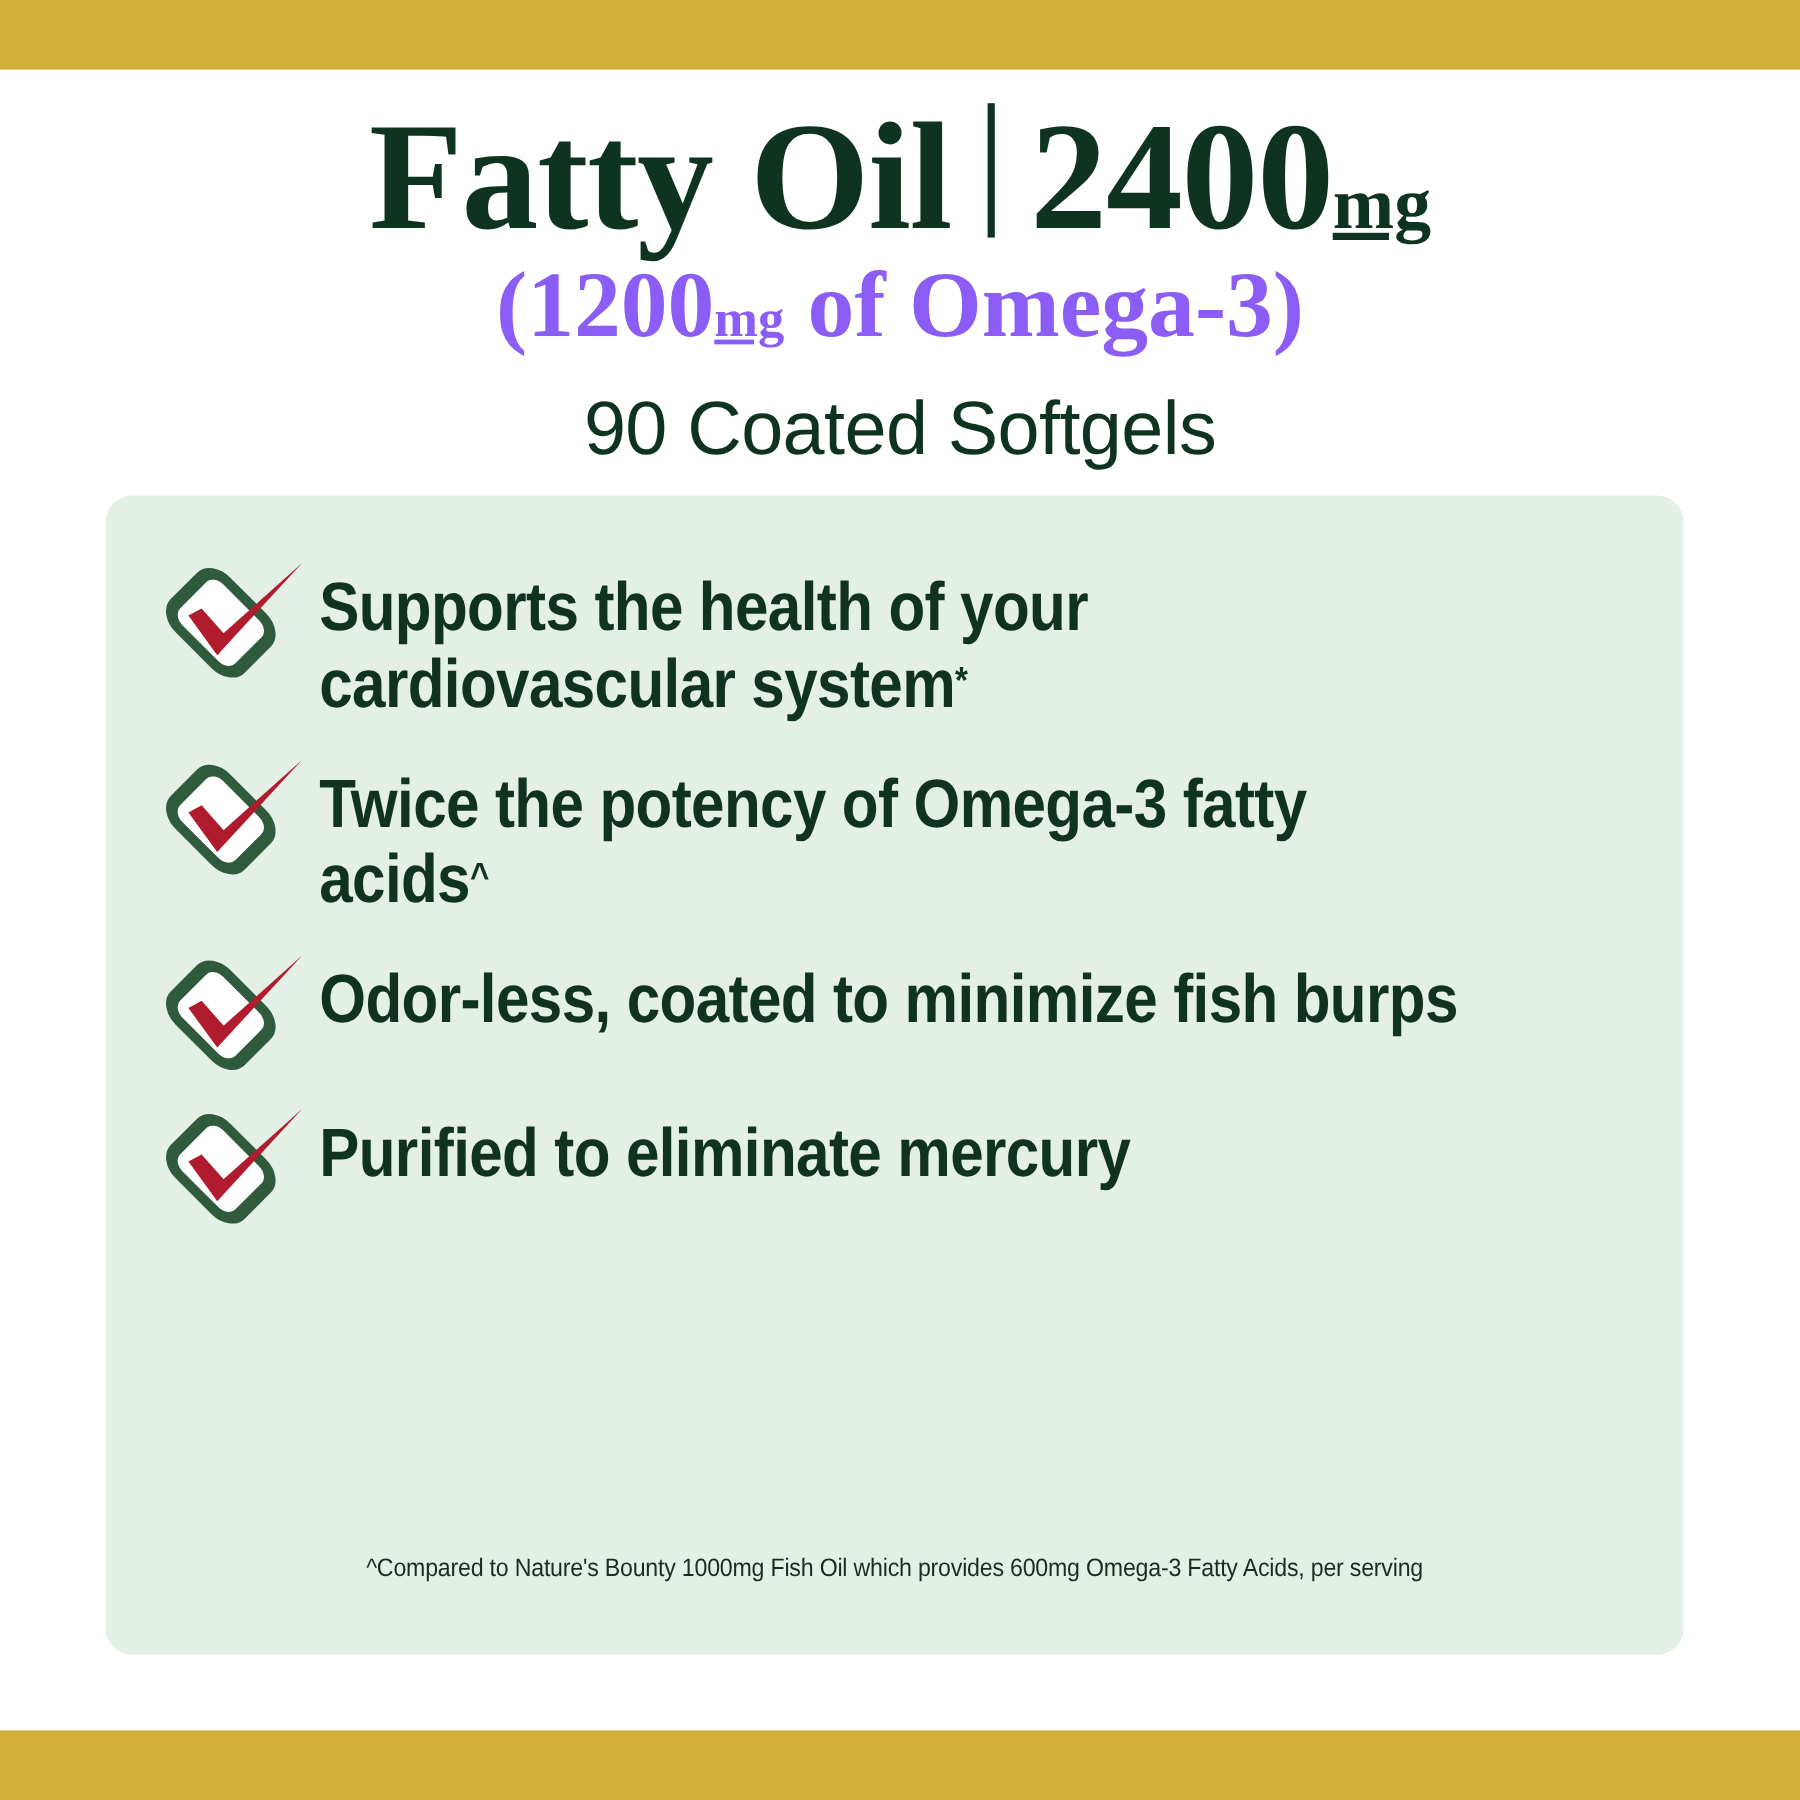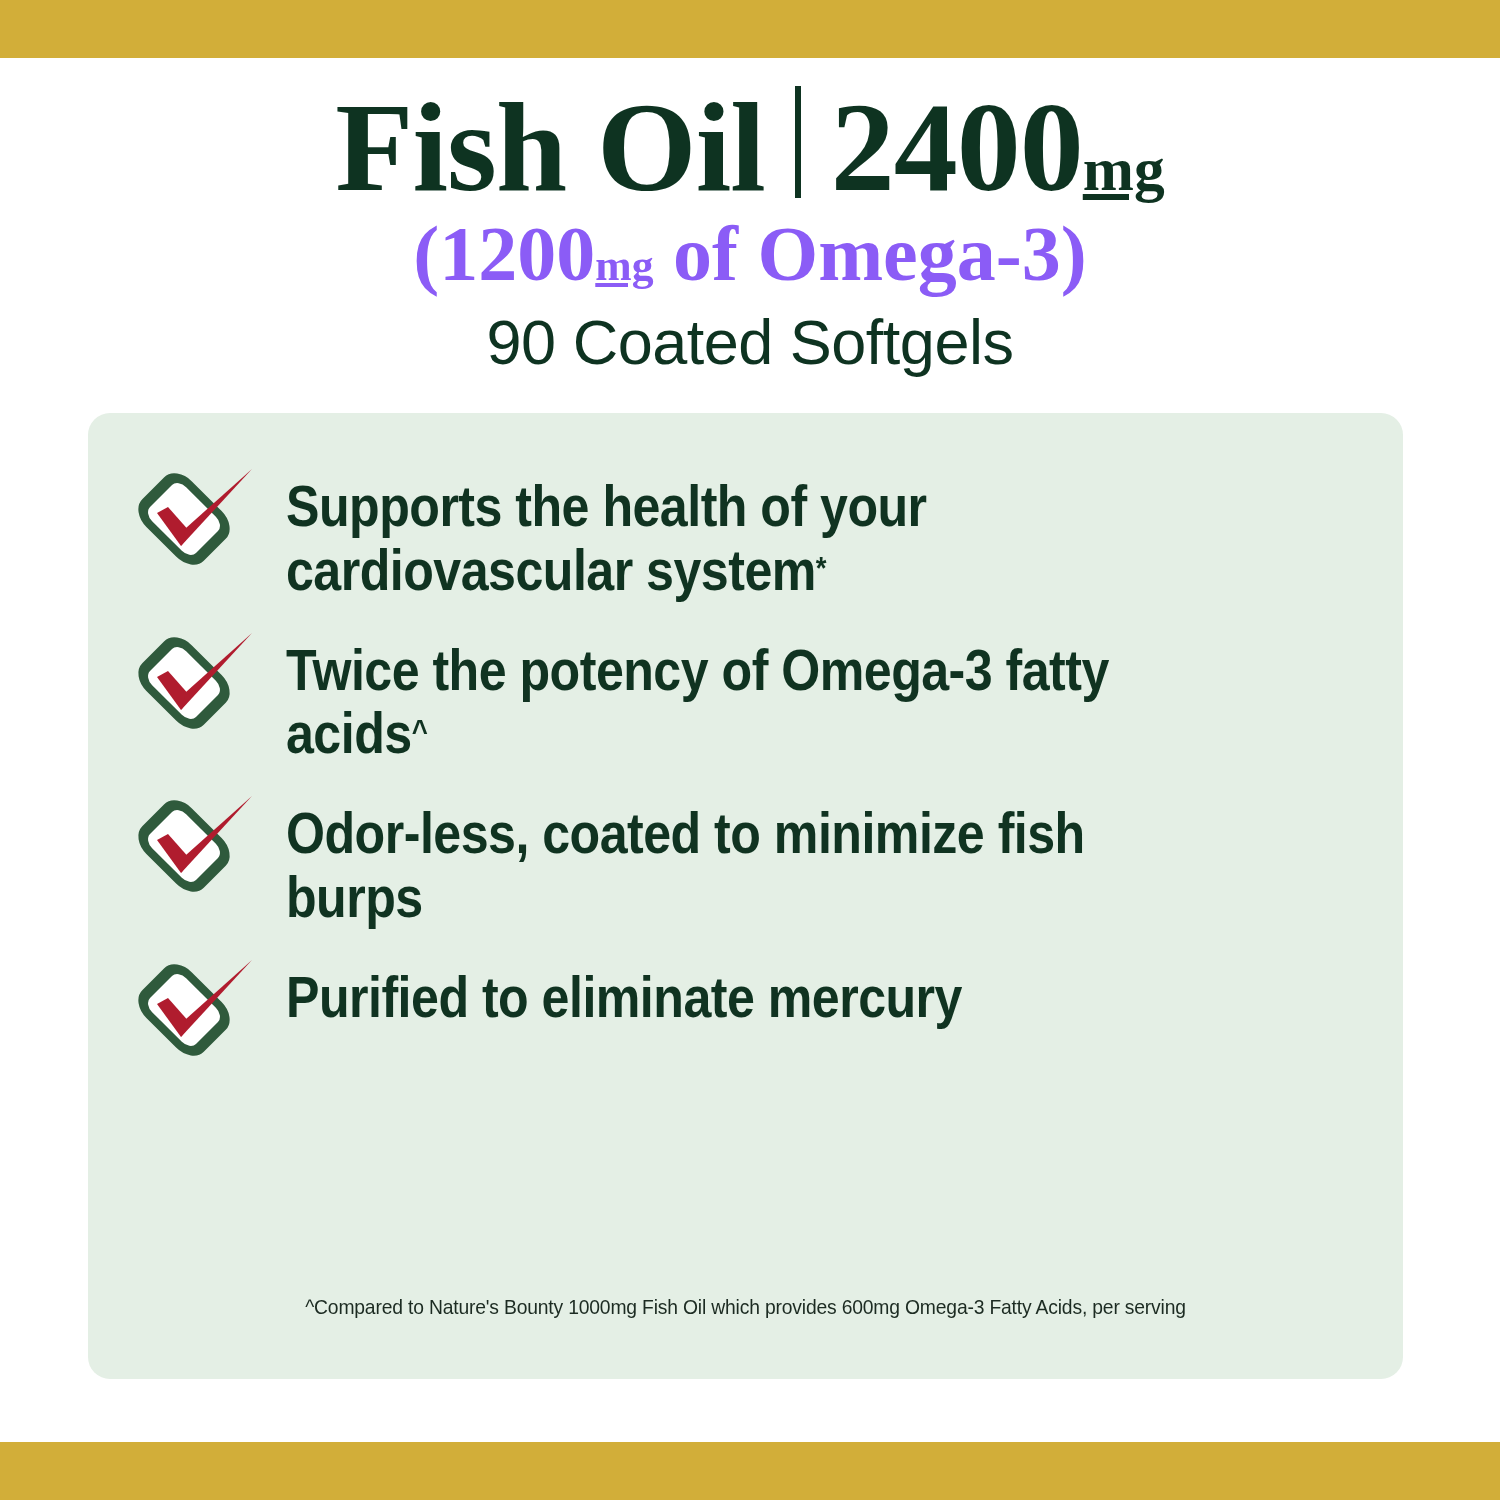--- a/index.html
+++ b/index.html
@@ -82,21 +82,21 @@
     white-space: nowrap;
   }
   .subtitle-row .unit { font-size: 0.56em; }
 
   .count-row {
     font-family: "Liberation Sans", sans-serif;
     font-weight: normal;
     color: #0e3321;
     font-size: 63px;
     line-height: 1.0;
-    margin-top: 18px;
+    margin-top: 33px;
     letter-spacing: -0.5px;
     white-space: nowrap;
   }
 
   
   #panel {
     position: absolute;
     left: 88px;
     top: 413px;
     width: 1315px;
@@ -104,21 +104,20 @@
     background: #e4efe5;
     border-radius: 22px;
     box-sizing: border-box;
     padding: 48px 40px 0 40px;
   }
 
   .benefit {
     display: flex;
     align-items: flex-start;
     margin-bottom: 22px;
-    gap: 20px;
   }
   .benefit:last-of-type { margin-bottom: 0; }
 
   .check-wrap {
     flex: 0 0 auto;
     width: 132px;
     height: 104px;
     position: relative;
     margin-right: 6px;
     margin-top: 2px;
@@ -165,21 +164,21 @@
 <body>
 
 <div id="page">
 
   <div class="gold-bar top"></div>
   <div class="gold-bar bottom"></div>
 
   <div id="header">
 
     <div class="title-row">
-      <span class="title-main">Fish Oil</span>
+      <span class="title-main">Fatty Oil</span>
       <span class="title-sep"></span>
       <span class="title-dose">2400</span>
         <span class="unit">mg</span>
     </div>
 
     <div class="subtitle-row"><span>(</span><span>1200</span><span class="unit">mg</span><span> of Omega-3)</span></div>
 
     <div class="count-row">90 Coated Softgels</div>
   </div>
 

